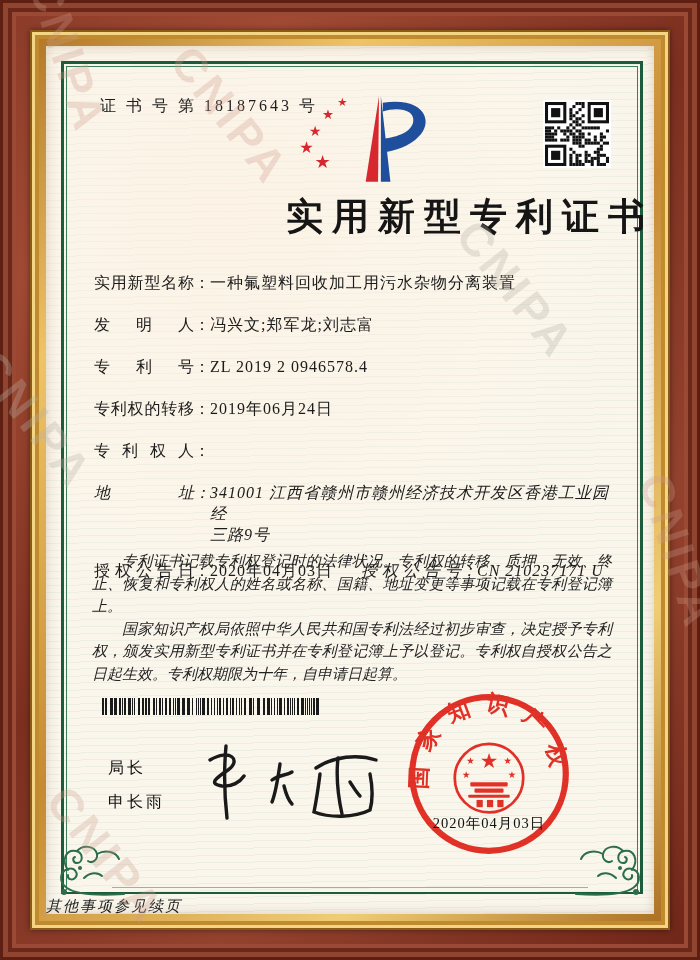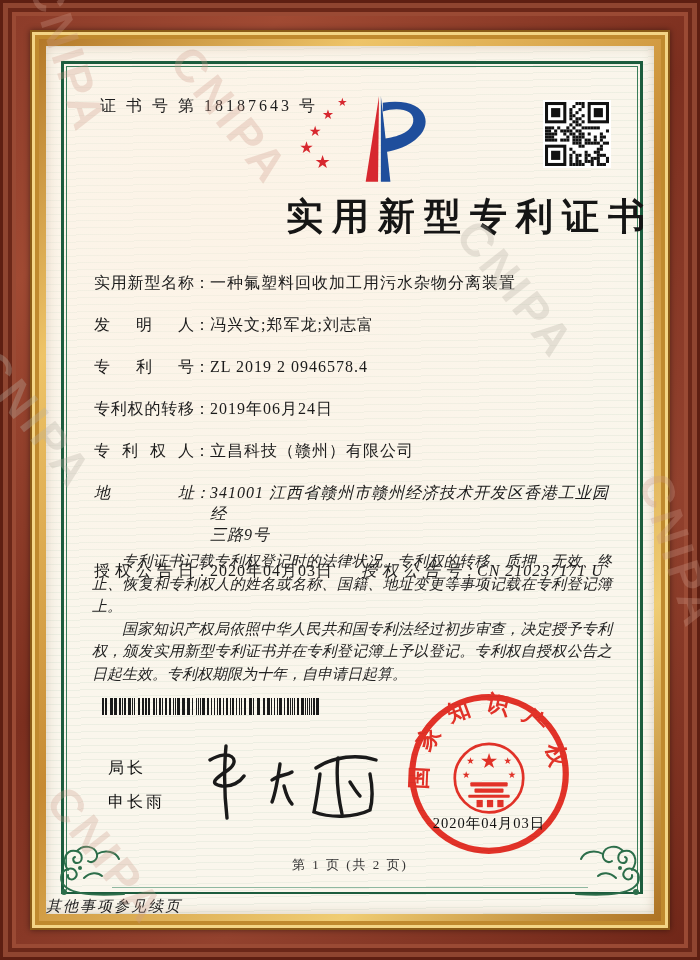--- a/index.html
+++ b/index.html
@@ -299,21 +299,20 @@
       <span class="fvalue">ZL 2019 2 0946578.4</span>
     </div>
     <div class="frow">
       <span class="flabel">专利权的转移</span>
         <span class="fcolon">：</span>
       <span class="fvalue">2019年06月24日</span>
     </div>
     <div class="frow">
       <span class="flabel">专利权人</span>
         <span class="fcolon">：</span>
-      <span class="fvalue">立昌科技（赣州）有限公司</span>
     </div>
     <div class="frow addr">
       <span class="flabel">地址</span>
         <span class="fcolon">：</span>
       <span class="fvalue">341001 江西省赣州市赣州经济技术开发区香港工业园经
 三路9号</span>
     </div>
     <div class="grant-row">
       <span class="gpair">
         <span class="flabel">授权公告日</span>
@@ -436,21 +435,20 @@
       <rect x="62" y="88" width="36" height="4" rx="1"></rect>
       <rect x="66" y="94" width="28" height="4" rx="1"></rect>
       <rect x="60" y="100" width="40" height="3" rx="1"></rect>
       <rect x="68" y="105" width="6" height="7"></rect>
       <rect x="78" y="105" width="6" height="7"></rect>
       <rect x="88" y="105" width="6" height="7"></rect>
     </g>
   </svg>
   <div class="seal-date">2020年04月03日</div>
 
-  <div class="page-info">第 1 页 (共 2 页)</div>
 
   <svg class="flourish left" viewBox="0 0 72 58">
     <g fill="none" stroke="#2c6e4a" stroke-width="2" stroke-linecap="round">
       <path d="M70 50 C42 52 22 50 13 44 C4 38 6 27 14 25 C21 23 25 30 21 34 C18 37 13 35 14 31"></path>
       <path d="M14 26 C7 16 12 5 22 7 C30 9 29 19 23 19 C19 19 18 14 21 13"></path>
       <path d="M23 7 C29 0 41 2 43 10 C44 16 38 20 34 17"></path>
       <path d="M43 10 C52 5 62 8 65 15"></path>
       <path d="M30 34 C36 28 44 28 48 32"></path>
     </g>
     <circle cx="10" cy="48" r="3" fill="#2c6e4a"></circle>

